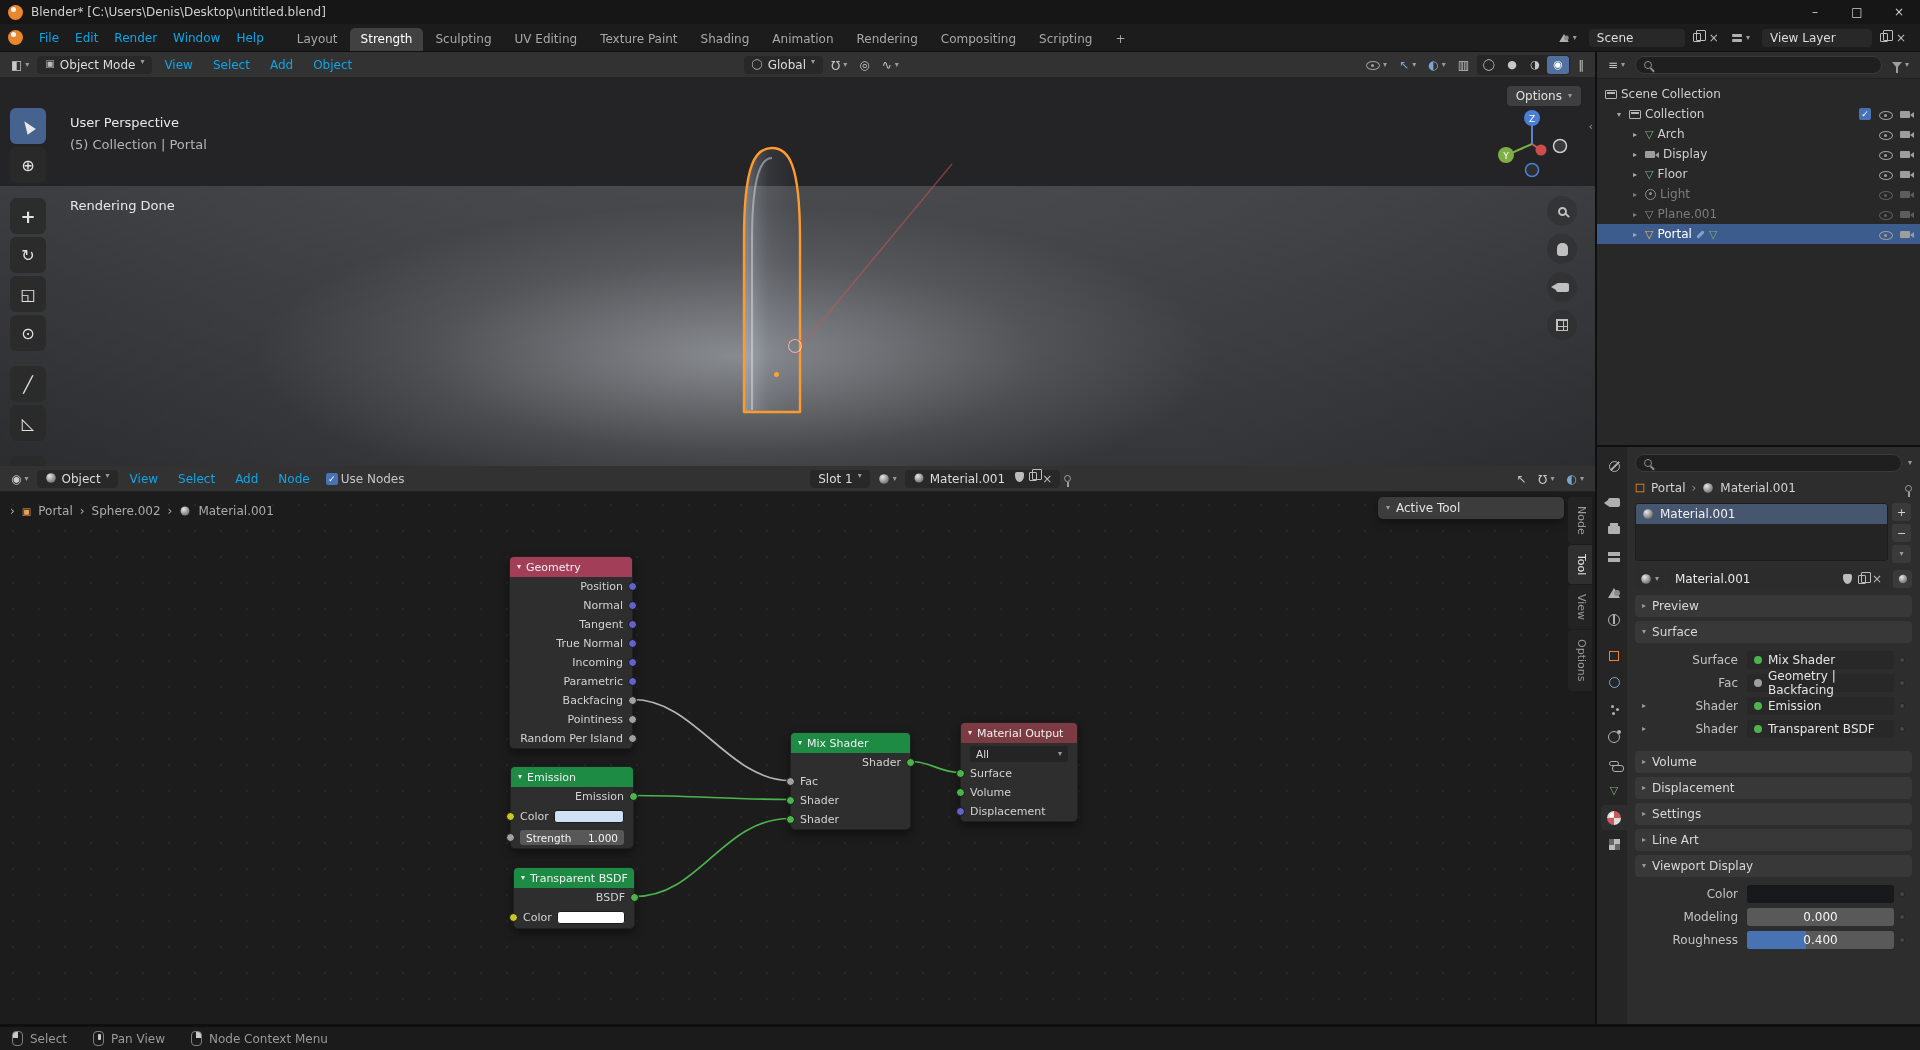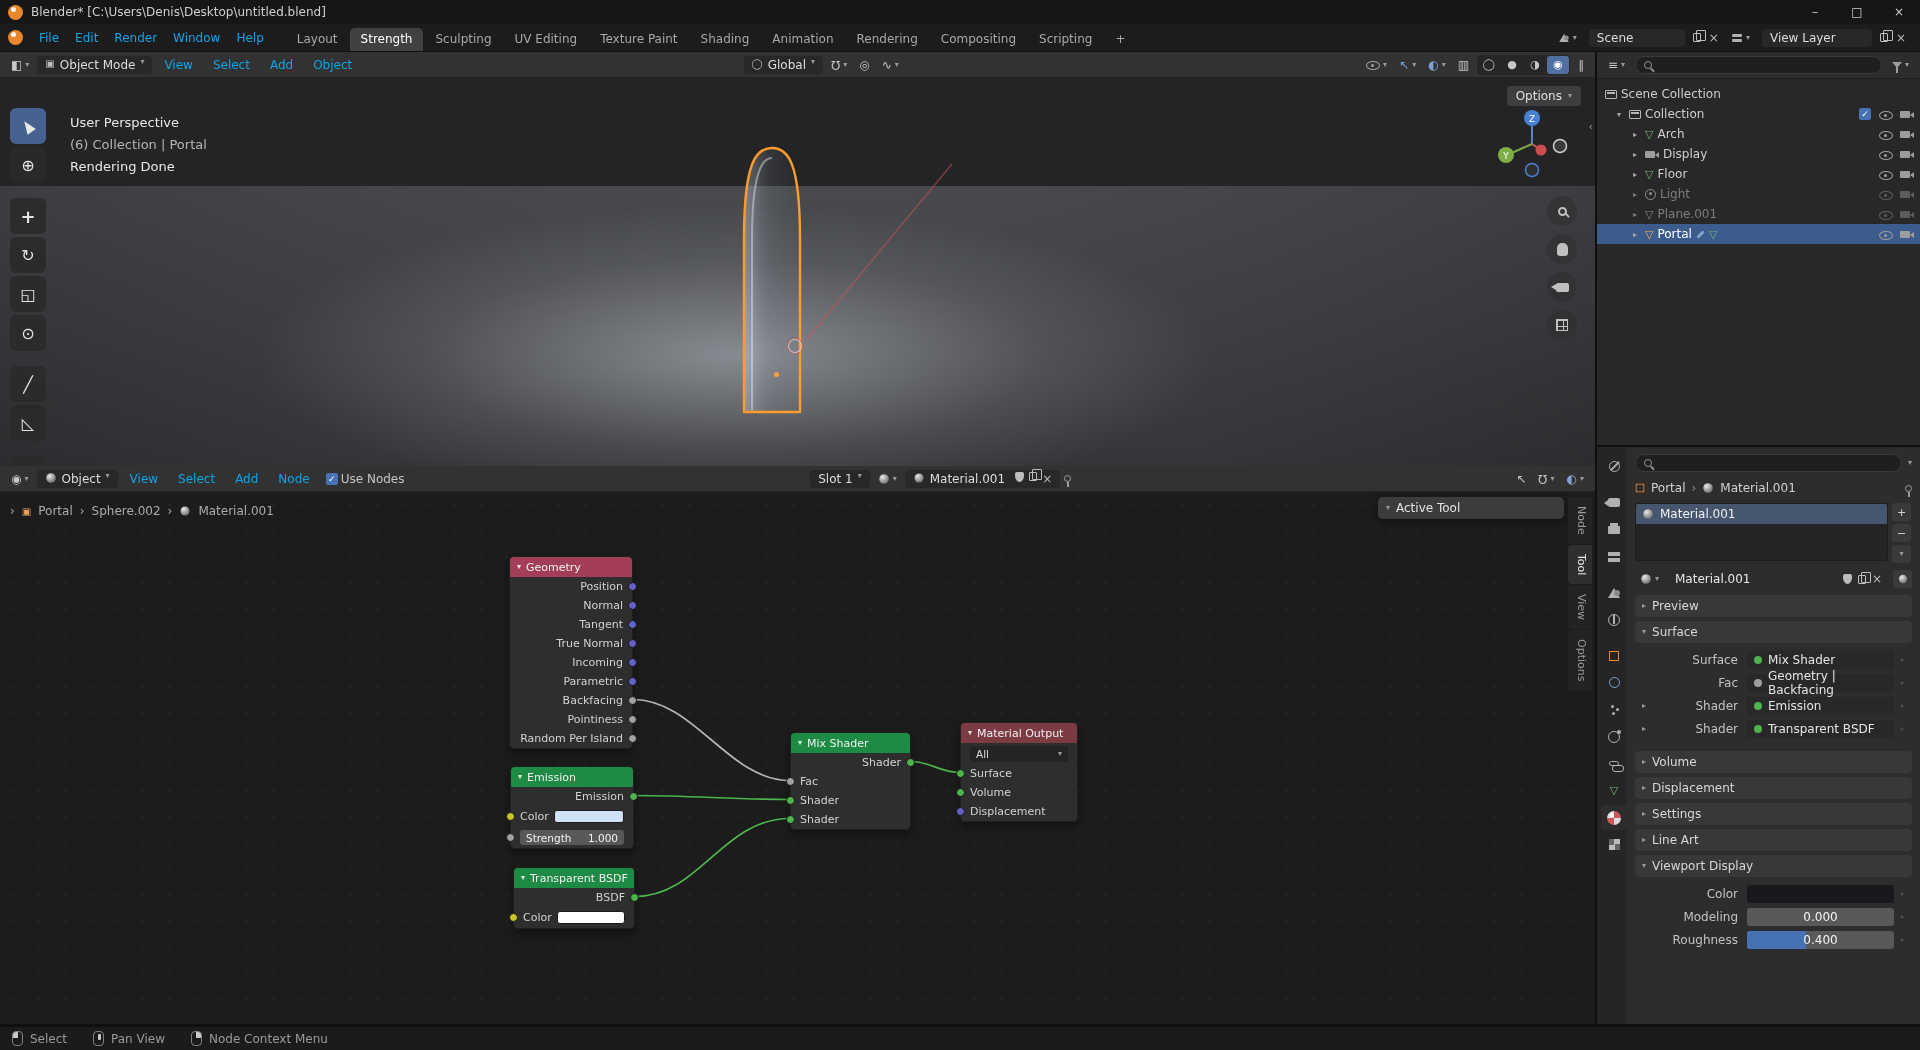--- a/index.html
+++ b/index.html
@@ -63,21 +63,21 @@
 
   
   .vp { position:relative; width:100%; height:414px; border-bottom:2px solid #0f0f0f; }
   .vp-body { position:relative; width:100%; height:388px; background:#242427; overflow:hidden; }
   .vp-floor { position:absolute; left:0; top:108px; right:0; bottom:0;
     background:
       radial-gradient(ellipse 640px 200px at 735px 170px, rgba(234,240,248,.42), rgba(234,240,248,.10) 48%, transparent 75%),
       radial-gradient(ellipse at 50% 130%, transparent 40%, rgba(0,0,0,.30) 100%),
       linear-gradient(180deg,#55575b 0%, #48494d 35%, #3b3c3f 75%, #343538 100%); }
   .vp-overlaytext { position:absolute; left:70px; top:34px; line-height:22px; font-size:13px; }
-  .vp-overlaytext .l1 { color:#e8e8e8; } .vp-overlaytext .l2 { color:#b5b5b5; } .vp-overlaytext .l3 { color:#e8e8e8; }
+  .vp-overlaytext .l1 { color:#e8e8e8; } .vp-overlaytext .l2 { color:#b5b5b5; } .vp-overlaytext .l3 { color:#e8e8e8;margin-top:39px; }
   .vp-svg { position:absolute; left:0; top:0; pointer-events:none; }
   .cursor3d { position:absolute; left:787px; top:260px; width:16px; height:16px; border:1.6px dashed #e05555; border-radius:50%; box-shadow:0 0 0 1px rgba(255,255,255,.55) inset; }
   .origin-dot { position:absolute; left:774px; top:294px; width:5px; height:5px; border-radius:50%; background:#ffa133; }
   .toolbar { position:absolute; left:10px; top:30px; display:flex; flex-direction:column; gap:3px; }
   .toolbar .gap { height:9px; }
   .tool-btn { width:36px; height:36px; border-radius:6px; background:rgba(42,42,42,.9); display:flex; align-items:center; justify-content:center; color:#e2e2e2; font-size:16px; }
   .tool-btn.active { background:#46628f; }
   .i-cursorarrow { width:0; height:0; border-left:5px solid transparent; border-right:5px solid transparent; border-bottom:13px solid #e8e8e8; transform:rotate(-35deg); }
   .gizmo { position:absolute; left:1494px; top:28px; }
   .gz-label { font-size:9px; fill:#ffffff; font-family:"DejaVu Sans", sans-serif; }
@@ -339,21 +339,21 @@
             <path d="M22,278 L22,105 C22,28 34,14 50,14 C66,14 78,28 78,105 L78,278 Z" fill="url(#archg)" stroke="#ff9b2d" stroke-width="2.4" stroke-linejoin="round"></path>
             <path d="M30,276 L30,106 C30,38 40,24 50,24" fill="none" stroke="rgba(230,235,240,0.45)" stroke-width="2"></path>
           </g>
         </svg>
 
         <span class="cursor3d"></span>
         <span class="origin-dot"></span>
 
         <div class="vp-overlaytext">
           <div class="l1">User Perspective</div>
-          <div class="l2">(6) Collection | Portal</div>
+          <div class="l2">(5) Collection | Portal</div>
           <div class="l3">Rendering Done</div>
         </div>
 
         <div class="toolbar">
           <span class="tool-btn active">
               <span class="i-cursorarrow"></span>
             </span>
           <span class="tool-btn">
               <span>⊕</span>
             </span>

